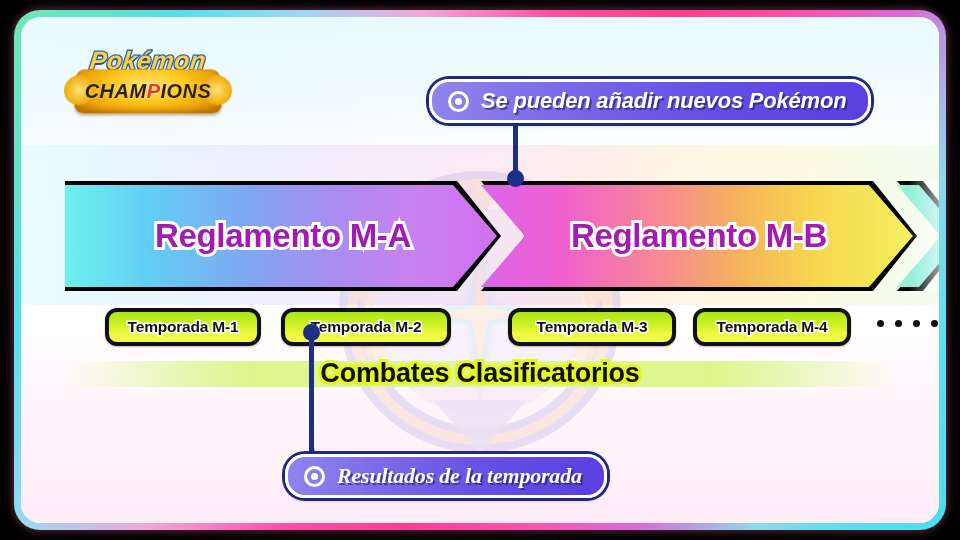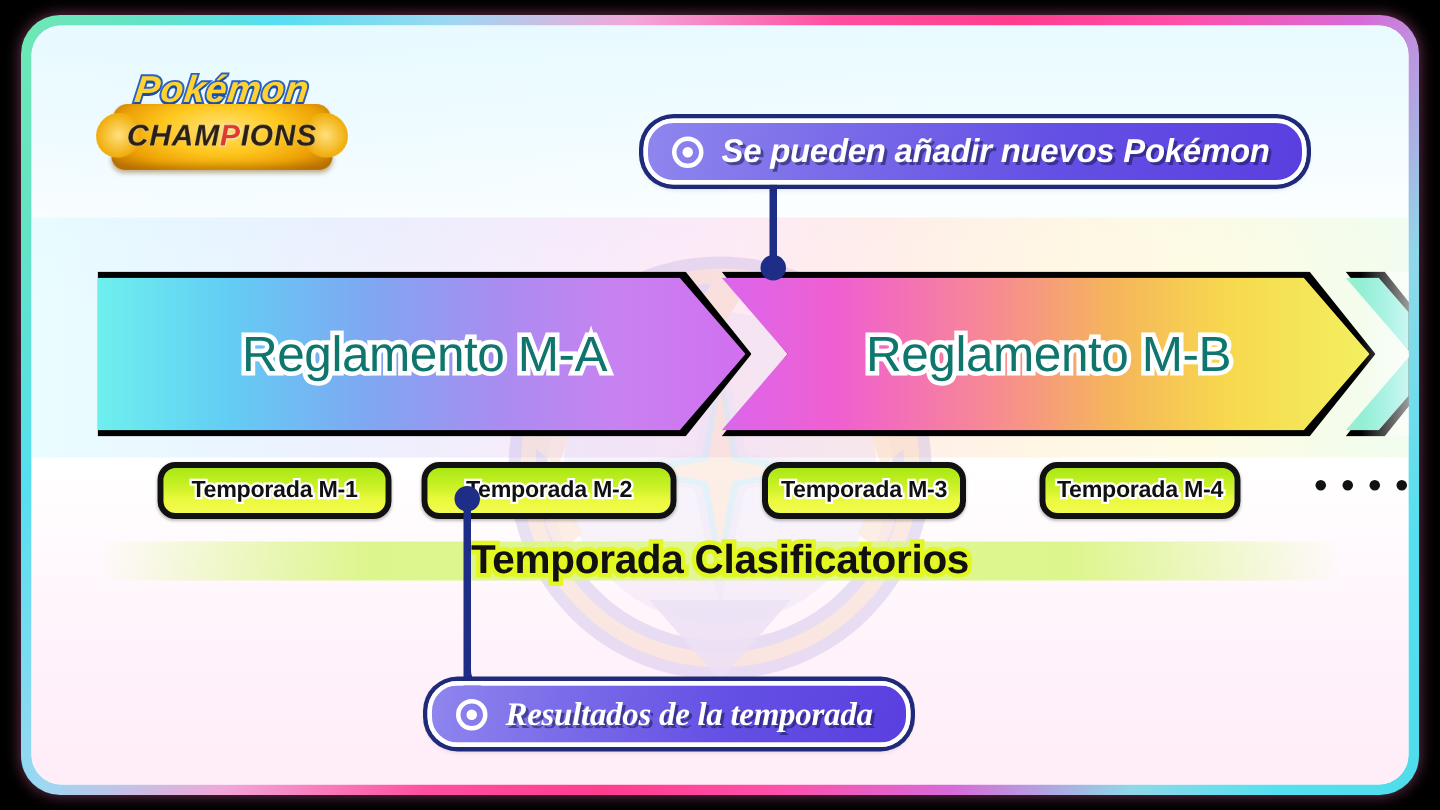--- a/index.html
+++ b/index.html
@@ -139,22 +139,22 @@
     clip-path: polygon(0 0, calc(100% - 44px) 0, 100% 50%, calc(100% - 44px) 100%, 0 100%, 44px 50%);
   }
   .chev.first .edge {
     clip-path: polygon(0 0, calc(100% - 44px) 0, 100% 50%, calc(100% - 44px) 100%, 0 100%);
   }
   .chev .inner {
     position:absolute; left: 0; right: 4px; top: 4px; bottom: 4px;
   }
   .rule-label {
     position: relative; z-index: 5;
-    font-size: 33px; font-weight: normal;
-    color: #0f766e;
+    font-size: 33px; font-weight: bold;
+    color: #a21caf;
     -webkit-text-stroke: 6px #ffffff;
     paint-order: stroke fill;
     white-space: nowrap;
     letter-spacing: -.3px;
   }
 
   .chev-A { left: 44px;  width: 436px; }
   .chev-A .fill { background: linear-gradient(90deg, #6ef0ee 0%, #63cdf4 20%, #7fa7f2 42%, #a98cf0 62%, #c882f0 80%, #d26ff0 100%); }
   .chev-B { left: 460px; width: 436px; justify-content: center; }
   .chev-B .fill { background: linear-gradient(90deg, #da66ec 0%, #f05fd0 18%, #f78a92 42%, #f5b45c 60%, #f7d84e 78%, #f3f060 100%); }
@@ -177,22 +177,22 @@
     display: flex; align-items: center; justify-content: center;
     box-shadow: 0 1px 2px rgba(0,0,0,.25);
   }
   .season span {
     font-size: 15.5px; font-weight: bold; color: #111;
     -webkit-text-stroke: 3px #ffffff; paint-order: stroke fill;
     white-space: nowrap; letter-spacing: -.2px;
   }
   .s1 { left: 84px;  width: 156px; }
   .s2 { left: 260px; width: 170px; }
-  .s3 { left: 487px; width: 136px; }
-  .s4 { left: 672px; width: 134px; }
+  .s3 { left: 487px; width: 168px; }
+  .s4 { left: 672px; width: 158px; }
 
   .dots {
     position: absolute; left: 856px; top: 303px;
     display: flex; gap: 11px; align-items: center;
   }
   .dots i { width: 7px; height: 7px; border-radius: 50%; background: #111; display:block; }
 
   
   .ranked-strip {
     position: absolute; left: 44px; right: 44px; top: 344px; height: 26px;
@@ -346,21 +346,21 @@
       </div>
 
       <div class="dots">
         <i></i>
         <i></i>
         <i></i>
         <i></i>
       </div>
 
       <div class="ranked-strip"></div>
-      <div class="ranked-label">Temporada Clasificatorios</div>
+      <div class="ranked-label">Combates Clasificatorios</div>
 
       <div class="conn conn-top-v"></div>
       <div class="conn-dot conn-top-dot"></div>
 
       <div class="conn conn-bot-v"></div>
       <div class="conn-dot conn-bot-dot"></div>
       <div class="conn-bot-elbow"></div>
 
       <div class="callout callout-top">
         <span class="ring">

